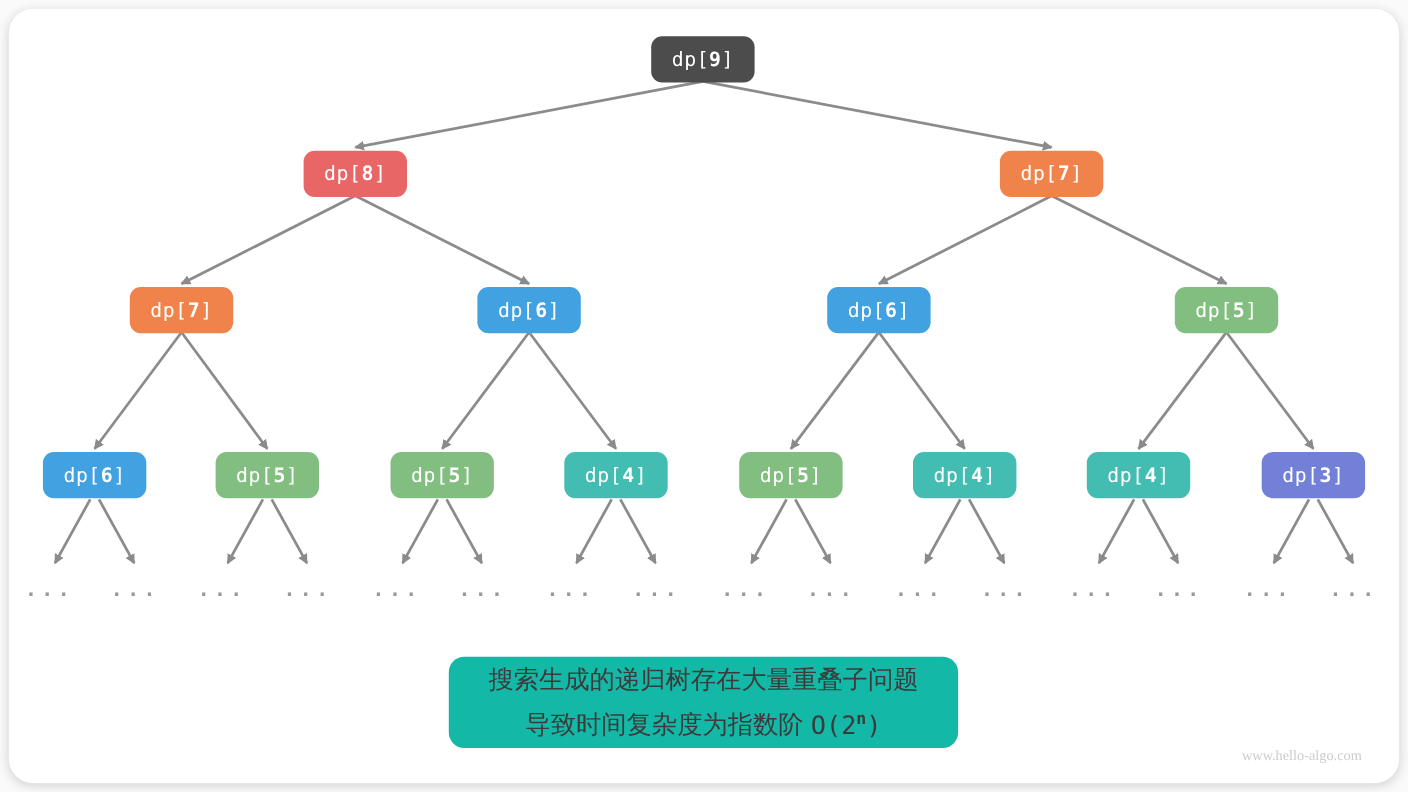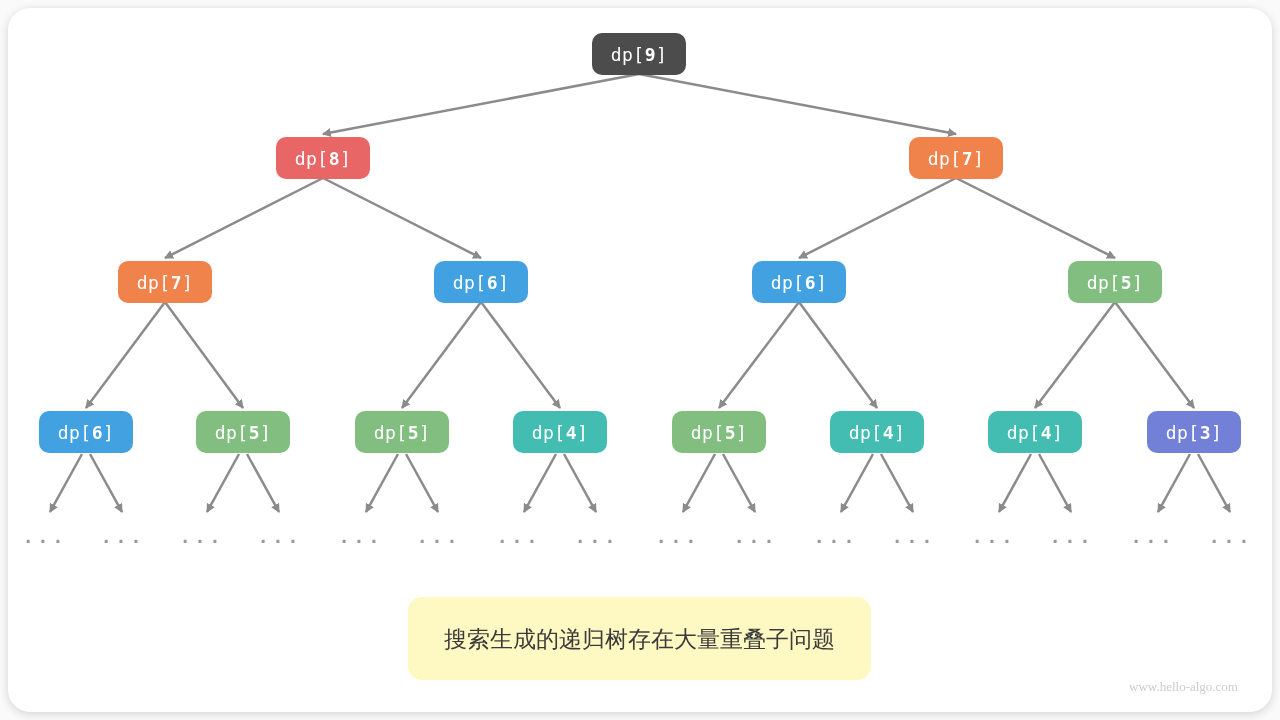--- a/index.html
+++ b/index.html
@@ -153,18 +153,19 @@
       <div class="dots" style="left: 648px; top: 526px; color: rgb(153, 153, 153);">...</div>
       <div class="dots" style="left: 726px; top: 526px; color: rgb(153, 153, 153);">...</div>
       <div class="dots" style="left: 806px; top: 526px; color: rgb(153, 153, 153);">...</div>
       <div class="dots" style="left: 884px; top: 526px; color: rgb(153, 153, 153);">...</div>
       <div class="dots" style="left: 964px; top: 526px; color: rgb(153, 153, 153);">...</div>
       <div class="dots" style="left: 1042px; top: 526px; color: rgb(153, 153, 153);">...</div>
       <div class="dots" style="left: 1123px; top: 526px; color: rgb(153, 153, 153);">...</div>
       <div class="dots" style="left: 1201px; top: 526px; color: rgb(153, 153, 153);">...</div>
     </div>
 
-  <div id="caption" style="background: #fef9c3; color: rgb(59, 59, 59);">
+  <div id="caption" style="background: #14b8a6; color: rgb(59, 59, 59);">
     <div>搜索生成的递归树存在大量重叠子问题</div>
+    <div><span>导致时间复杂度为指数阶 </span><span class="math"><span>O(2</span><sup>n</sup><span>)</span></span></div>
   </div>
 
   <div id="watermark" style="color: rgb(204, 204, 204);">www.hello-algo.com</div>
 </div>
 
 </body></html>

